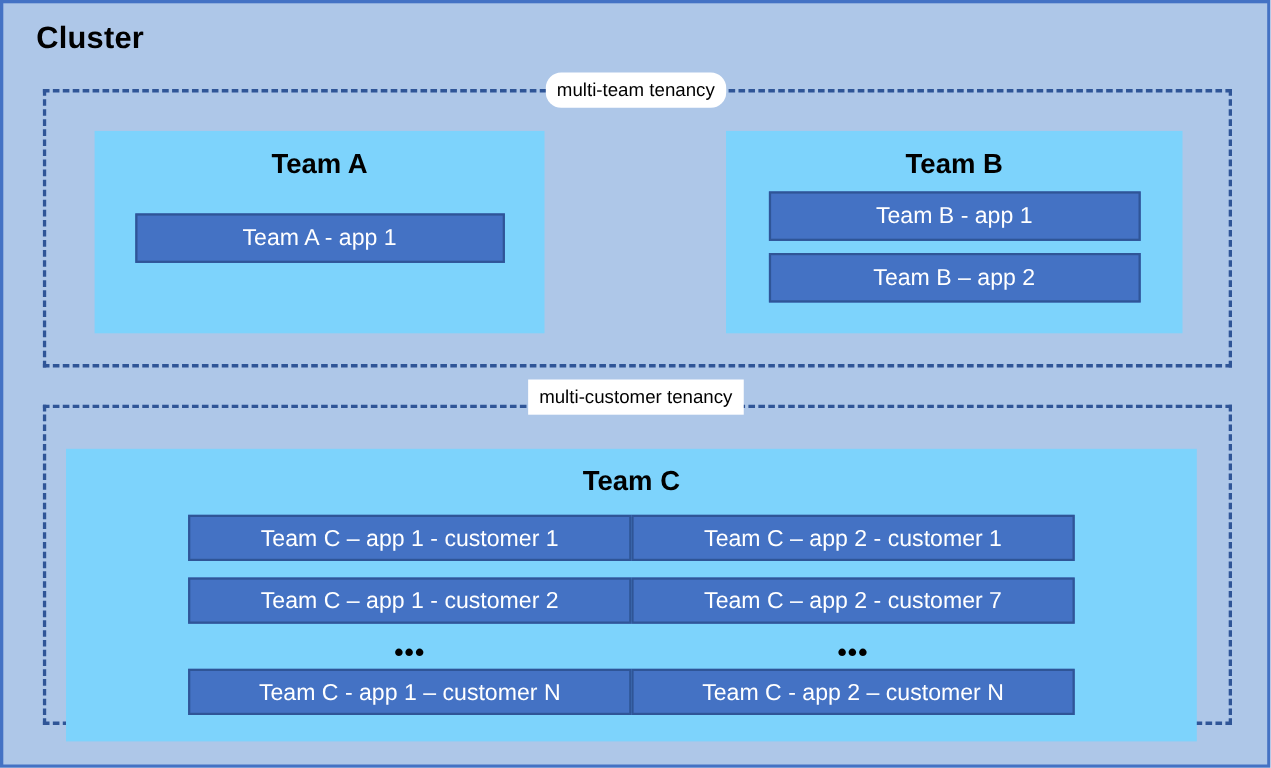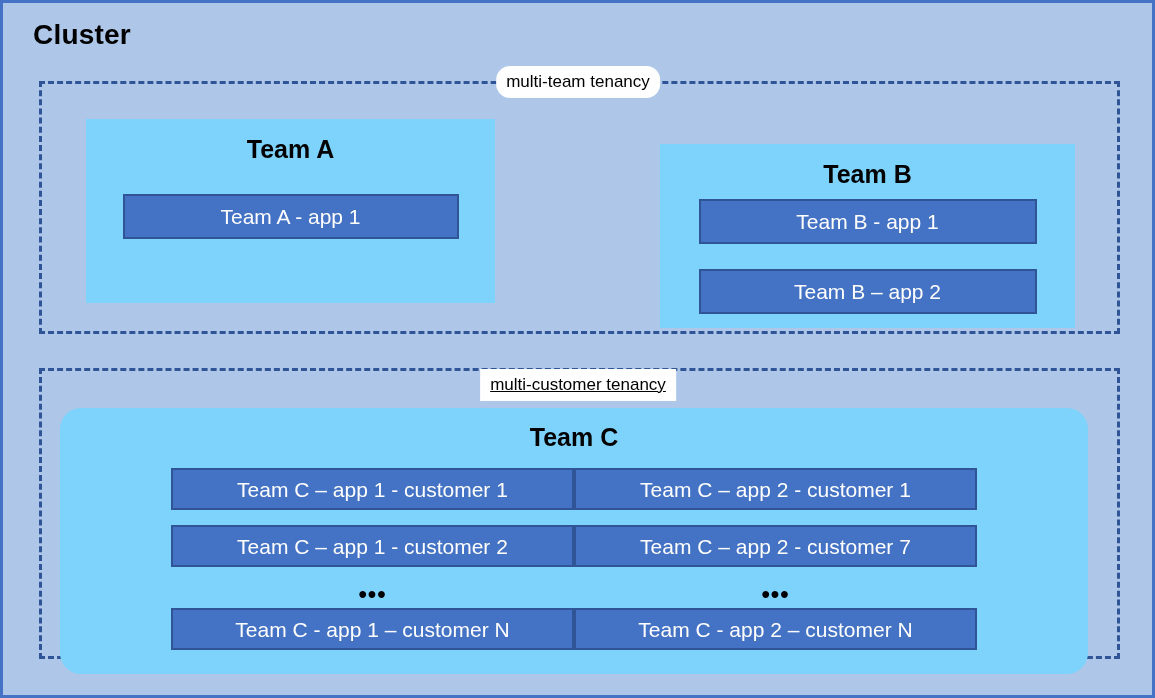--- a/index.html
+++ b/index.html
@@ -63,50 +63,47 @@
     white-space: nowrap;
     transform: translateX(-50%);
   }
   .label-multi-team {
     left: 575px;
     top: 63px;
     border-radius: 14px;
   }
   .label-multi-customer {
     left: 575px;
-    top: 366px;
-    text-decoration: underline;
+    top: 342px;
   }
 
   
   .team-panel {
     position: absolute;
     box-sizing: border-box;
     background: #7dd3fc;
     padding: 0;
   }
   .panel-team-a {
     left: 83px;
     top: 116px;
     width: 409px;
     height: 184px;
   }
   .panel-team-b {
     left: 657px;
     top: 116px;
     width: 415px;
     height: 184px;
-    margin-top: 25px;
   }
   .panel-team-c {
     left: 57px;
     top: 405px;
     width: 1028px;
     height: 266px;
-    border-radius: 21px;
   }
 
   .team-heading {
     text-align: center;
     font-size: 25px;
     font-weight: bold;
     color: #000000;
     line-height: 1;
   }
   .panel-team-a .team-heading { padding-top: 18px; }
@@ -136,21 +133,21 @@
   .team-a-apps .app-box {
     height: 45px;
   }
 
   
   .team-b-apps {
     margin: 12px auto 0 auto;
     width: 338px;
     display: flex;
     flex-direction: column;
-    gap: 25px;
+    gap: 11px;
   }
   .team-b-apps .app-box {
     height: 45px;
   }
 
   
   .team-c-columns {
     display: flex;
     justify-content: center;
     margin-top: 18px;

